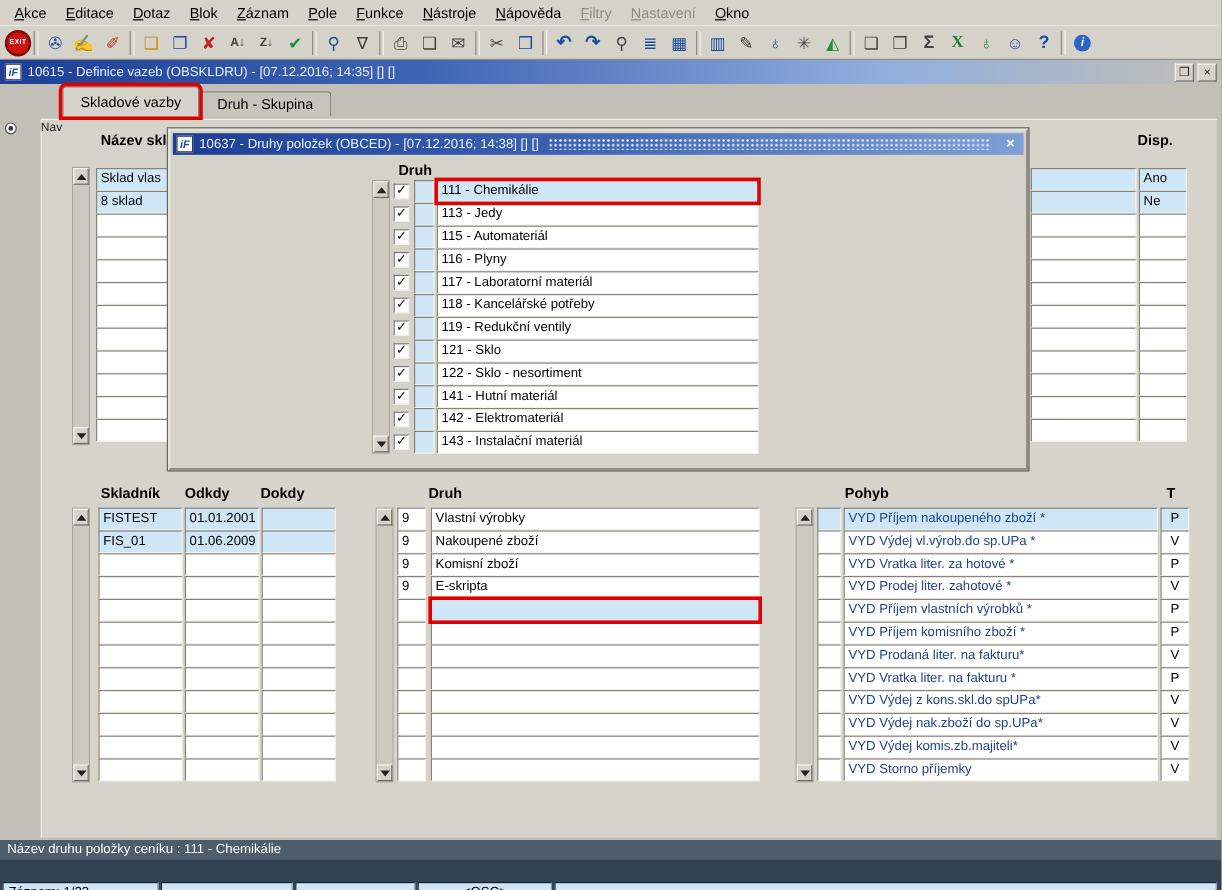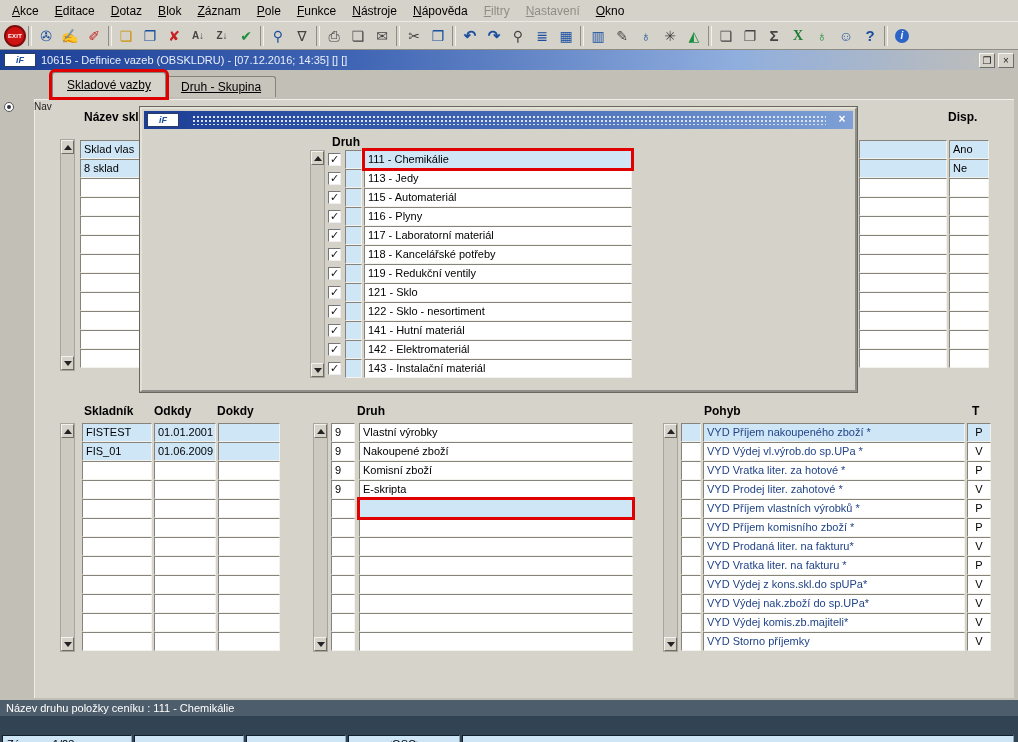--- a/index.html
+++ b/index.html
@@ -26,27 +26,27 @@
   .tbtn.c-yellow .glyph{color:#c8920a;}
   .tbtn.c-dark .glyph{color:#444;}
   .tbtn.sm .glyph{font-size:10px;font-weight:bold;}
   .tbtn.bold .glyph{font-weight:bold;font-size:15px;}
   .tbtn.excel .glyph{color:#1e7e34;font-weight:800;font-family:"Liberation Serif",serif;}
   .tbtn.info .glyph{background:#2b63c6;color:#fff;border-radius:50%;width:14px;height:14px;line-height:14px;font-size:10px;text-align:center;font-style:italic;font-weight:bold;}
 
   
   .mdititle{position:absolute;top:50px;left:0;width:100%;height:20px;display:flex;align-items:center;padding:0 4px;font-size:11px;color:#e9effb;
     background:linear-gradient(to right,#1c3f96 0%,#4065b4 35%,#8faede 72%,#c2bfb7 100%);}
-  .win-icon{width:32px;height:14px;background:#fff;border:1px solid #2a3c66;color:#1a4fa0;font-weight:bold;font-style:italic;font-size:9px;line-height:12px;text-align:center;margin-right:5px;flex:none;}
+  .win-icon{width:14px;height:14px;background:#fff;border:1px solid #2a3c66;color:#1a4fa0;font-weight:bold;font-style:italic;font-size:9px;line-height:12px;text-align:center;margin-right:5px;flex:none;}
   .title-text{white-space:nowrap;overflow:hidden;}
   .mdi-buttons{margin-left:auto;display:flex;gap:3px;}
   .mdi-btn{width:16px;height:15px;background:#d5d2ca;border:1px solid;border-color:#f6f4ee #6f6c64 #6f6c64 #f6f4ee;color:#222;font-size:10px;line-height:13px;text-align:center;}
 
   
-  .tabstrip{position:absolute;top:70px;left:0;width:100%;height:27px;background:#c2bfb7;display:flex;align-items:flex-end;padding-left:52px;text-decoration:underline;}
+  .tabstrip{position:absolute;top:70px;left:0;width:100%;height:27px;background:#c2bfb7;display:flex;align-items:flex-end;padding-left:52px;}
   .tab{height:21px;padding:3px 14px 0 14px;background:#c7c4bc;border:1px solid #86837b;border-bottom:none;border-radius:3px 3px 0 0;font-size:12px;white-space:nowrap;}
   .tab.active{height:25px;padding-top:5px;background:#d6d3cb;position:relative;z-index:3;outline:3px solid #e00000;}
 
   
   .workspace{position:absolute;top:97px;left:0;width:100%;height:603px;background:#c2bfb7;}
   .panel{position:absolute;left:34px;top:2px;width:980px;height:599px;background:#d6d3cb;border-top:1px solid #f0eee8;border-left:1px solid #f0eee8;}
   .nav{position:absolute;left:4px;top:4px;display:flex;align-items:center;gap:20px;font-size:10px;color:#222;}
   .radio{width:10px;height:10px;border-radius:50%;border:1px solid #555;background:#fff;display:inline-block;position:relative;}
   .radio::after{content:"";position:absolute;left:2px;top:2px;width:4px;height:4px;border-radius:50%;background:#334;}
 
@@ -592,20 +592,21 @@
       <div class="row">
       <span class="cell w20 mr2"></span>
       <span class="cell w262 vyd">VYD Storno příjemky</span>
       <span class="cell w24 ml2 tc">V</span>
     </div>
     </div>
 
   <div class="dialog">
     <div class="dlg-title">
       <span class="win-icon">iF</span>
+      <span class="title-text">10637 - Druhy položek (OBCED) - [07.12.2016; 14:38] [] []</span>
       <span class="dlg-dots"></span>
       <span class="dlg-close">×</span>
     </div>
     <div class="lbl" style="left:190px;top:26px;">Druh</div>
     <div class="sbar" style="left:168px;top:41px;height:228px;">
       <div class="sbtn up"></div>
       <div class="strack"></div>
       <div class="sbtn down"></div>
     </div>
     <div class="rows" style="left:186px;top:41px;">

